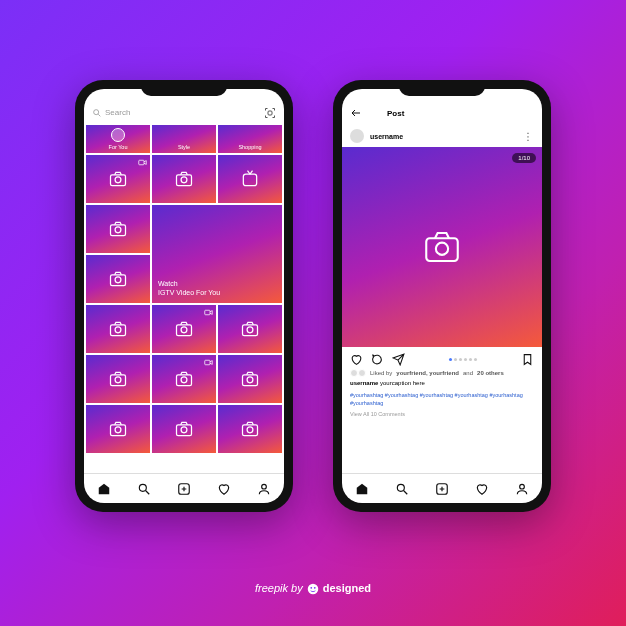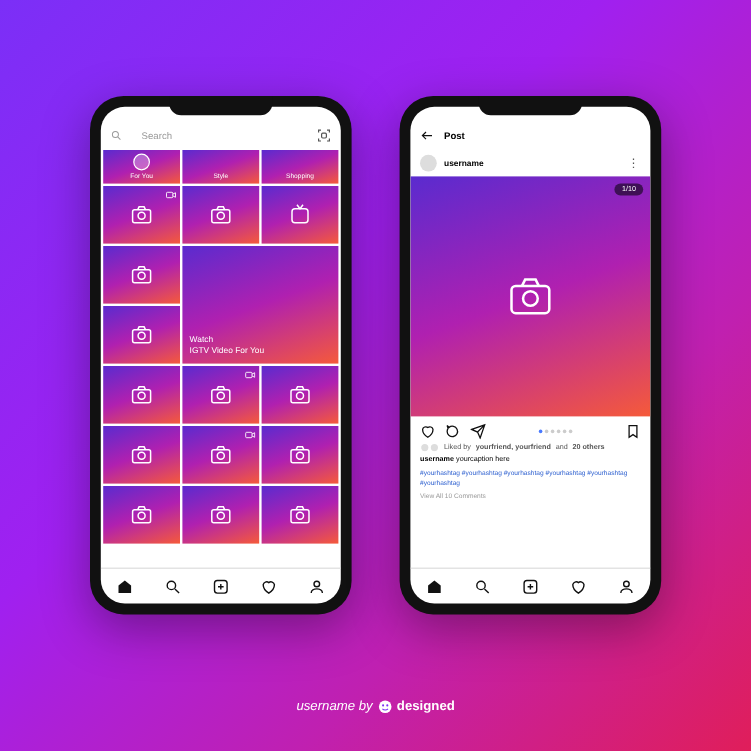--- a/index.html
+++ b/index.html
@@ -45,21 +45,21 @@
   z-index: 10;
 }
 
 .search-bar {
   display: flex; align-items: center;
   padding: 18px 8px 6px;
   gap: 6px;
 }
 .search-field {
   flex: 1;
-  display: flex; align-items: center; gap: 16px;
+  display: flex; gap: 3px;
   font-size: 8px; color: #999;
 }
 .tabs {
   display: flex; gap: 2px; padding: 0 2px;
 }
 .tab {
   flex: 1 1 0;
   height: 28px;
   background: linear-gradient(160deg,#5a2bcf,#b020b0,#f55a3a);
   display: flex; flex-direction: column;
@@ -96,21 +96,21 @@
 }
 .wide-text { font-size: 7px; color: #fff; line-height: 1.2; }
 .navbar {
   height: 30px;
   display: flex; align-items: center; justify-content: space-around;
   border-top: 0.5px solid #ddd;
 }
 
 .post-header {
   display: flex; align-items: center;
-  padding: 18px 8px 6px; gap: 8px; justify-content: flex-end;
+  padding: 18px 8px 6px; gap: 25px; justify-content: flex-end;
 }
 .post-header-title { font-size: 8px; font-weight: 600; flex: 1; }
 .user-row {
   display: flex; align-items: center; gap: 6px;
   padding: 4px 8px;
 }
 .avatar {
   width: 14px; height: 14px; border-radius: 50%;
   background: #ddd;
 }
@@ -499,21 +499,21 @@
             </svg>
           </span>
       </div>
 
     </div>
   </div>
 
 </div>
 
 <div class="credit">
-  <span>username by</span>
+  <span>freepik by</span>
   <span class="icon" style="vertical-align:middle">
     <svg width="14" height="14" viewBox="0 0 24 24" fill="#fff">
         <circle cx="12" cy="12" r="9"></circle>
         <circle cx="9" cy="10" r="1.5" fill="#7b2ff7"></circle>
         <circle cx="15" cy="10" r="1.5" fill="#7b2ff7"></circle>
         <path d="M8 15c2 2 6 2 8 0" stroke="#7b2ff7" stroke-width="1.5" fill="none"></path>
       </svg>
   </span>
   <span class="fp">designed</span>
 </div>

